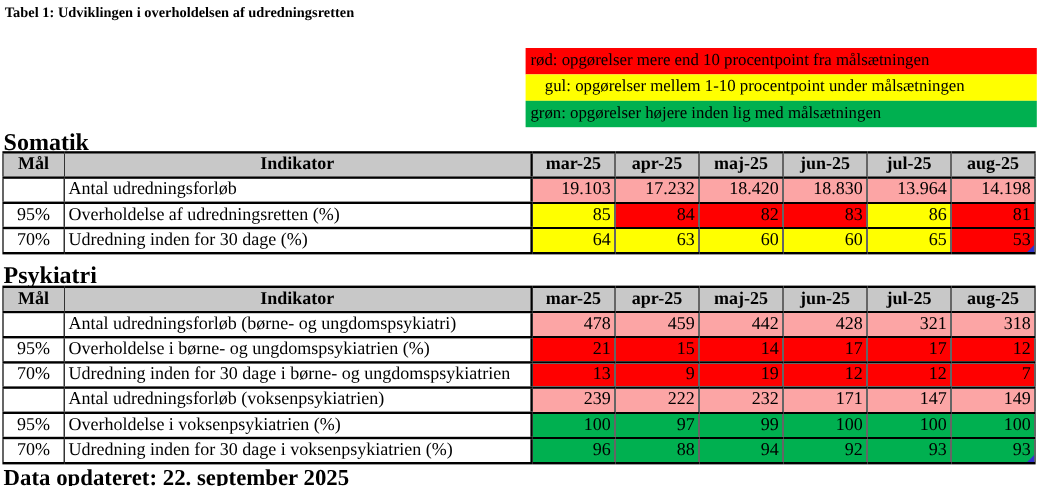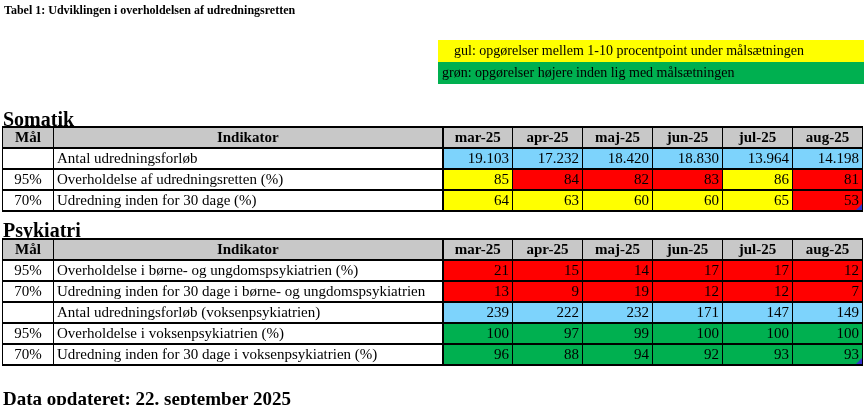--- a/index.html
+++ b/index.html
@@ -10,21 +10,21 @@
   .page { position:relative; width:866px; height:405px; }
 
   .title { position:absolute; left:4px; top:3px; font-size:12px; font-weight:bold; white-space:nowrap; }
 
   .legend { position:absolute; left:438px; top:40px; width:426px; }
   .legend-item { height:22px; line-height:22px; font-size:14px; padding-left:4px; white-space:nowrap; overflow:hidden; }
 
   .bg-red    { background:#FF0000; }
   .bg-yellow { background:#FFFF00;padding-left:16px; }
   .bg-green  { background:#00B050; }
-  .bg-white  { background:#7dd3fc; }
+  .bg-white  { background:#fca5a5; }
 
   .section-label { position:absolute; left:3px; font-size:20px; font-weight:bold; }
   #somatik-label   { top:108px; }
   #psykiatri-label { top:219px; }
 
   table { position:absolute; left:2px; width:746px; border-collapse:collapse; table-layout:fixed; }
   #somatik-table   { top:126px; }
   #psykiatri-table { top:238px; }
 
   th, td {
@@ -47,20 +47,21 @@
   .footer { position:absolute; left:3px; top:388px; font-size:19px; font-weight:bold; white-space:nowrap; }
 </style>
 </head>
 <body>
 
 <div class="page">
 
   <div class="title">Tabel 1: Udviklingen i overholdelsen af udredningsretten</div>
 
   <div class="legend">
+    <div class="legend-item bg-red">rød: opgørelser mere end 10 procentpoint fra målsætningen</div>
     <div class="legend-item bg-yellow">gul: opgørelser mellem 1-10 procentpoint under målsætningen</div>
     <div class="legend-item bg-green">grøn: opgørelser højere inden lig med målsætningen</div>
   </div>
 
   <div class="section-label" id="somatik-label">Somatik</div>
 
   <table id="somatik-table">
     <colgroup>
       <col style="width:51px">
         <col style="width:389px">
@@ -136,20 +137,30 @@
       <th>Mål</th>
       <th>Indikator</th>
       <th class="m-first">mar-25</th>
       <th>apr-25</th>
       <th>maj-25</th>
       <th>jun-25</th>
       <th>jul-25</th>
       <th>aug-25</th>
     </tr>
     <tr>
+      <td class="maal"></td>
+      <td class="ind">Antal udredningsforløb (børne- og ungdomspsykiatri)</td>
+      <td class="num bg-white m-first">478</td>
+      <td class="num bg-white">459</td>
+      <td class="num bg-white">442</td>
+      <td class="num bg-white">428</td>
+      <td class="num bg-white">321</td>
+      <td class="num bg-white">318</td>
+    </tr>
+    <tr>
       <td class="maal">95%</td>
       <td class="ind">Overholdelse i børne- og ungdomspsykiatrien (%)</td>
       <td class="num bg-red m-first">21</td>
       <td class="num bg-red">15</td>
       <td class="num bg-red">14</td>
       <td class="num bg-red">17</td>
       <td class="num bg-red">17</td>
       <td class="num bg-red">12</td>
     </tr>
     <tr>

